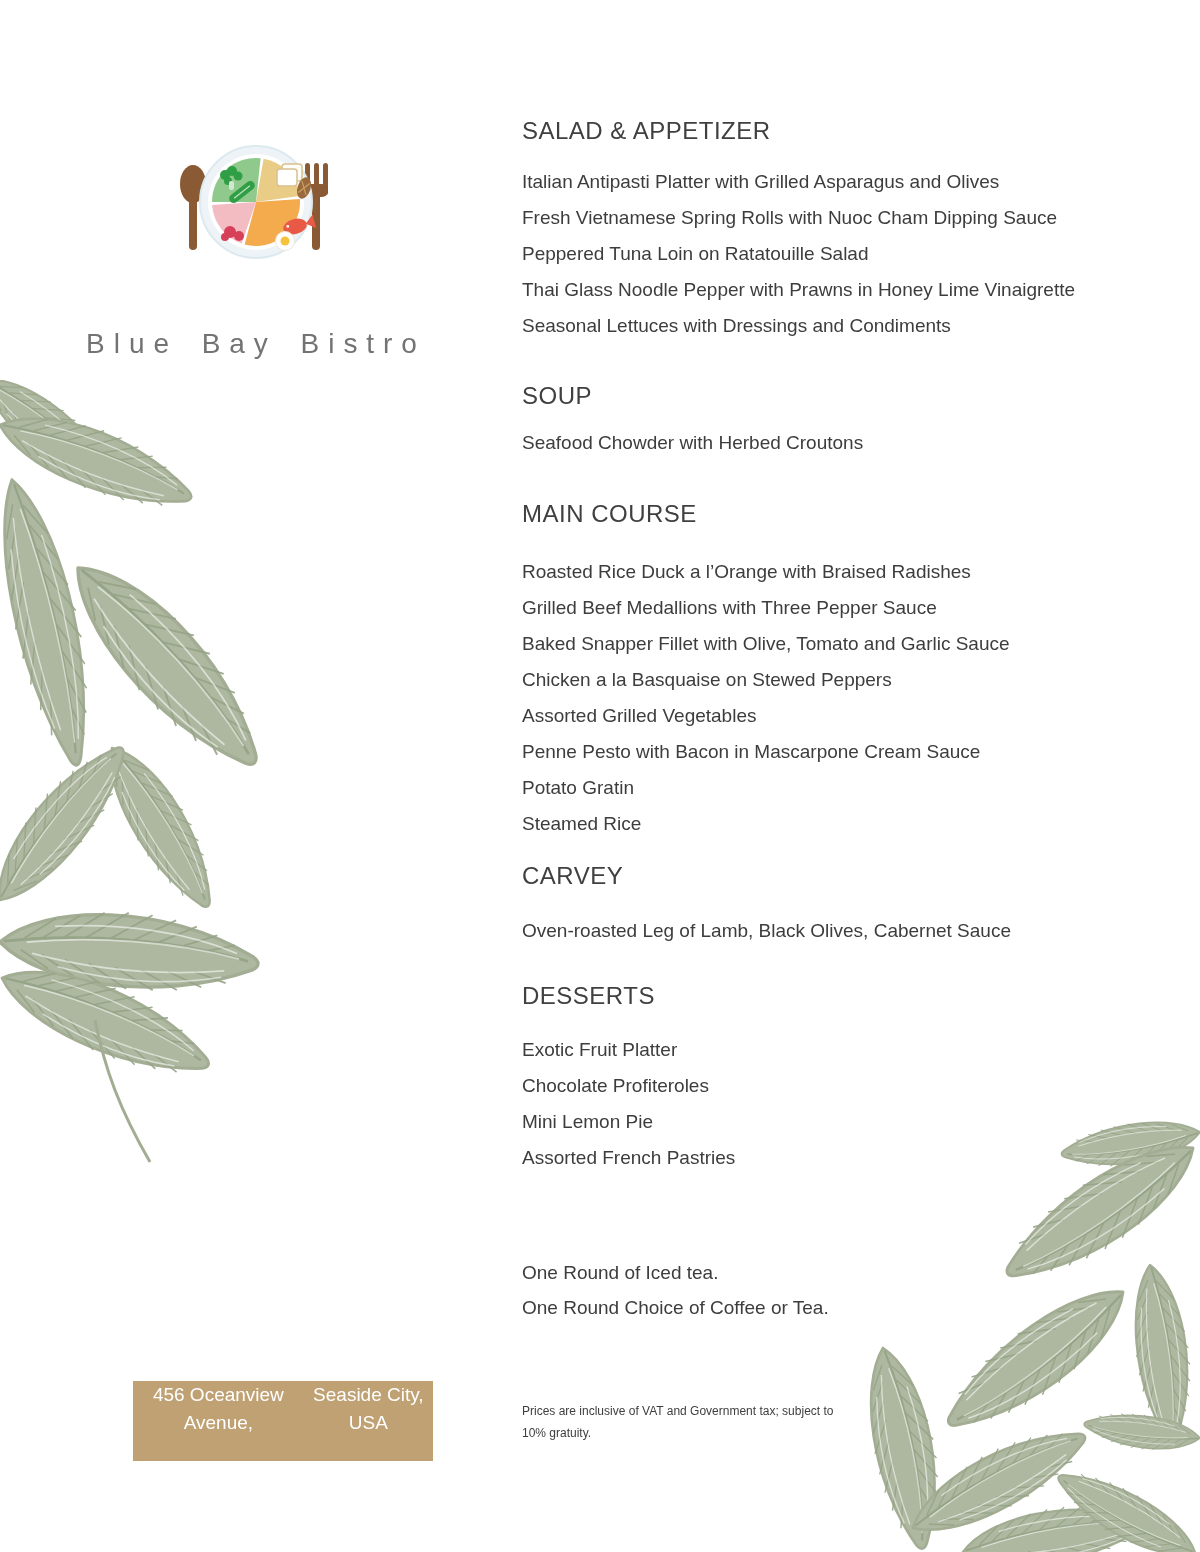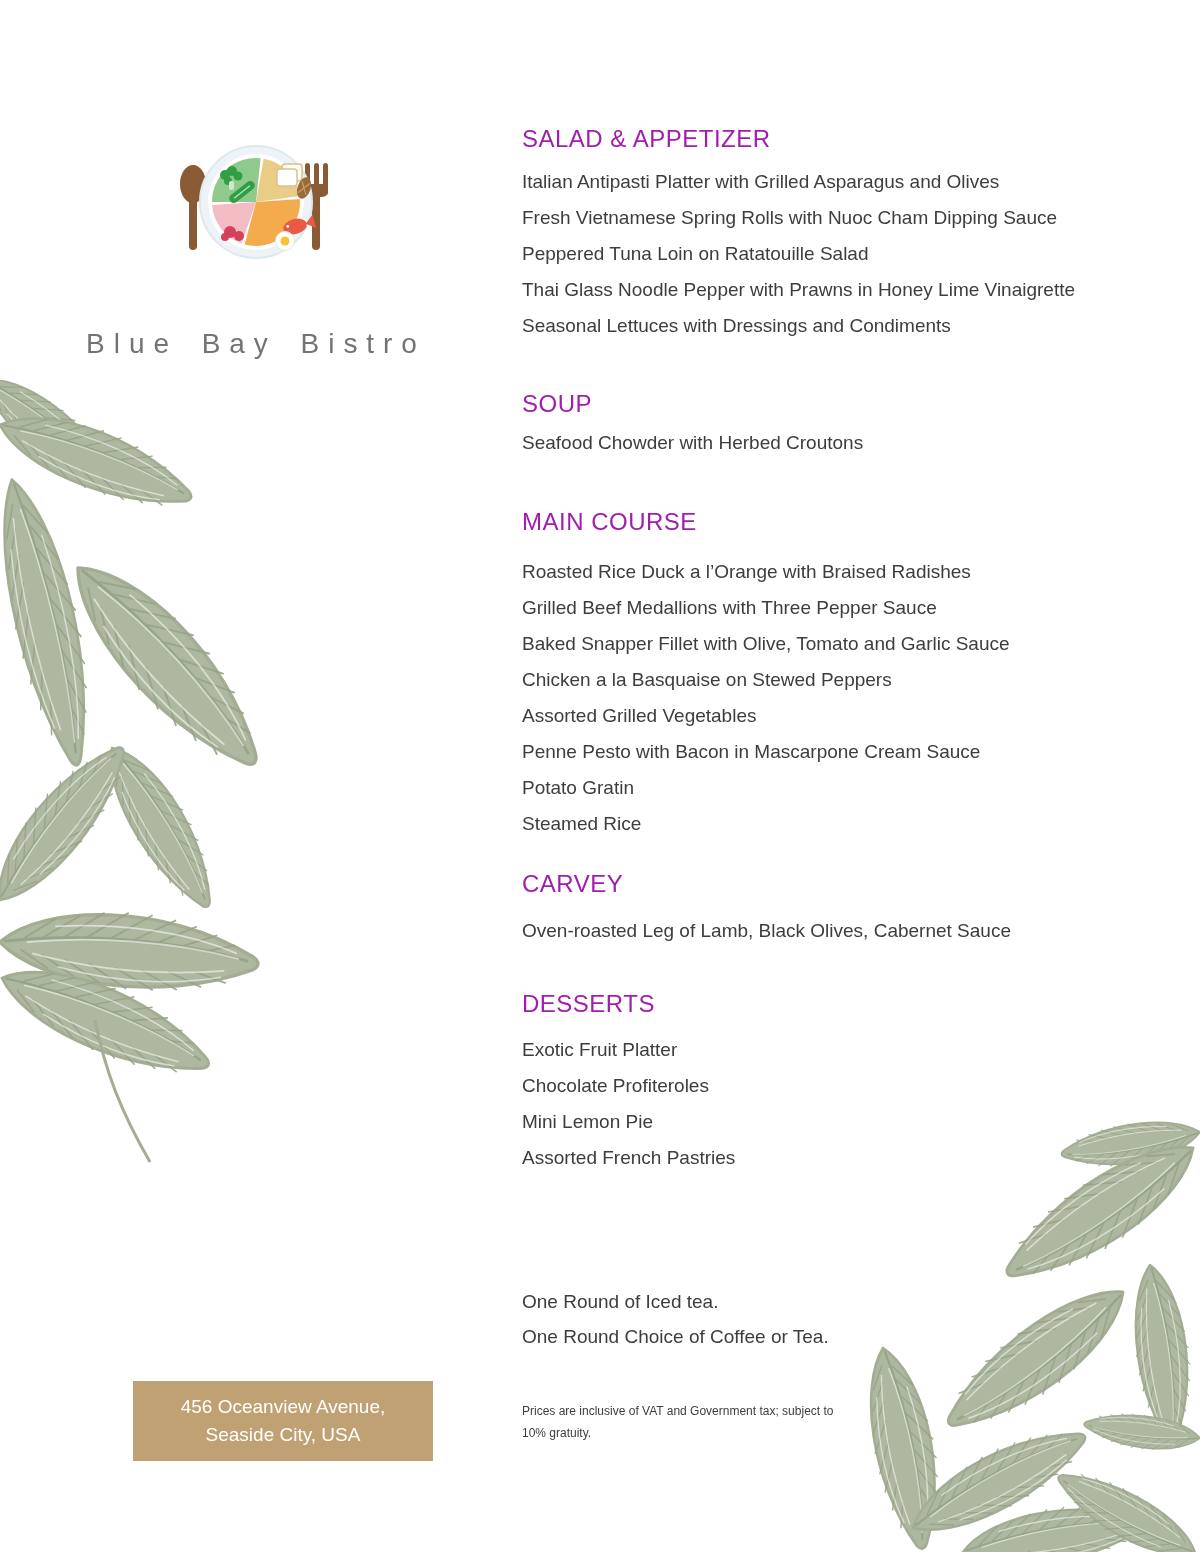--- a/index.html
+++ b/index.html
@@ -7,36 +7,36 @@
     width:1200px;height:1552px;position:relative;background:#ffffff;
     font-family:"Liberation Sans",sans-serif;overflow:hidden;
   }
   .deco{position:absolute;z-index:1;}
   .brand-title{
     position:absolute;left:0;top:328px;width:512px;text-align:center;
     font-size:28px;color:#737373;letter-spacing:0.32em;word-spacing:0.25em;
     z-index:2;white-space:nowrap;
   }
   .section-title{
-    position:absolute;left:522px;font-size:24px;color:#a21caf;
-    letter-spacing:0.5px;z-index:2;line-height:28px;white-space:nowrap;margin-top:8px;
+    position:absolute;left:522px;font-size:24px;color:#404040;
+    letter-spacing:0.5px;z-index:2;line-height:28px;white-space:nowrap;
   }
   .item-block{position:absolute;left:522px;z-index:2;}
   .item{
     font-size:19px;color:#3d3d3d;line-height:36px;white-space:nowrap;
   }
   .bev .item{line-height:35px;}
   .footnote{
     position:absolute;left:522px;top:1400px;z-index:3;
     font-size:12px;line-height:22px;color:#3e3e3e;
   }
   .address-box{
     position:absolute;left:133px;top:1381px;width:300px;height:80px;
     background:#bfa173;color:#ffffff;z-index:2;
-    display:flex;flex-direction:column;justify-content:center;
+    display:flex;flex-direction:row;justify-content:center;
     text-align:center;font-size:19px;line-height:28px;
   }
   .logo-wrap{position:absolute;left:178px;top:140px;width:156px;height:124px;z-index:2;}
 </style>
 </head>
 <body>
 
 <svg class="deco" style="left:0;top:380px;" width="290" height="790" viewBox="0 0 290 790">
   <defs>
     <g id="leaf">
@@ -165,21 +165,21 @@
 </div>
 
 <div class="section-title" style="top:982px">DESSERTS</div>
 <div class="item-block" style="top:1032px">
   <div class="item">Exotic Fruit Platter</div>
   <div class="item">Chocolate Profiteroles</div>
   <div class="item">Mini Lemon Pie</div>
   <div class="item">Assorted French Pastries</div>
 </div>
 
-<div class="item-block bev" style="top:1284px">
+<div class="item-block bev" style="top:1255px">
   <div class="item">One Round of Iced tea.</div>
   <div class="item">One Round Choice of Coffee or Tea.</div>
 </div>
 
 <div class="footnote">
   <div>Prices are inclusive of VAT and Government tax; subject to</div>
   <div>10% gratuity.</div>
 </div>
 
 <div class="address-box">

